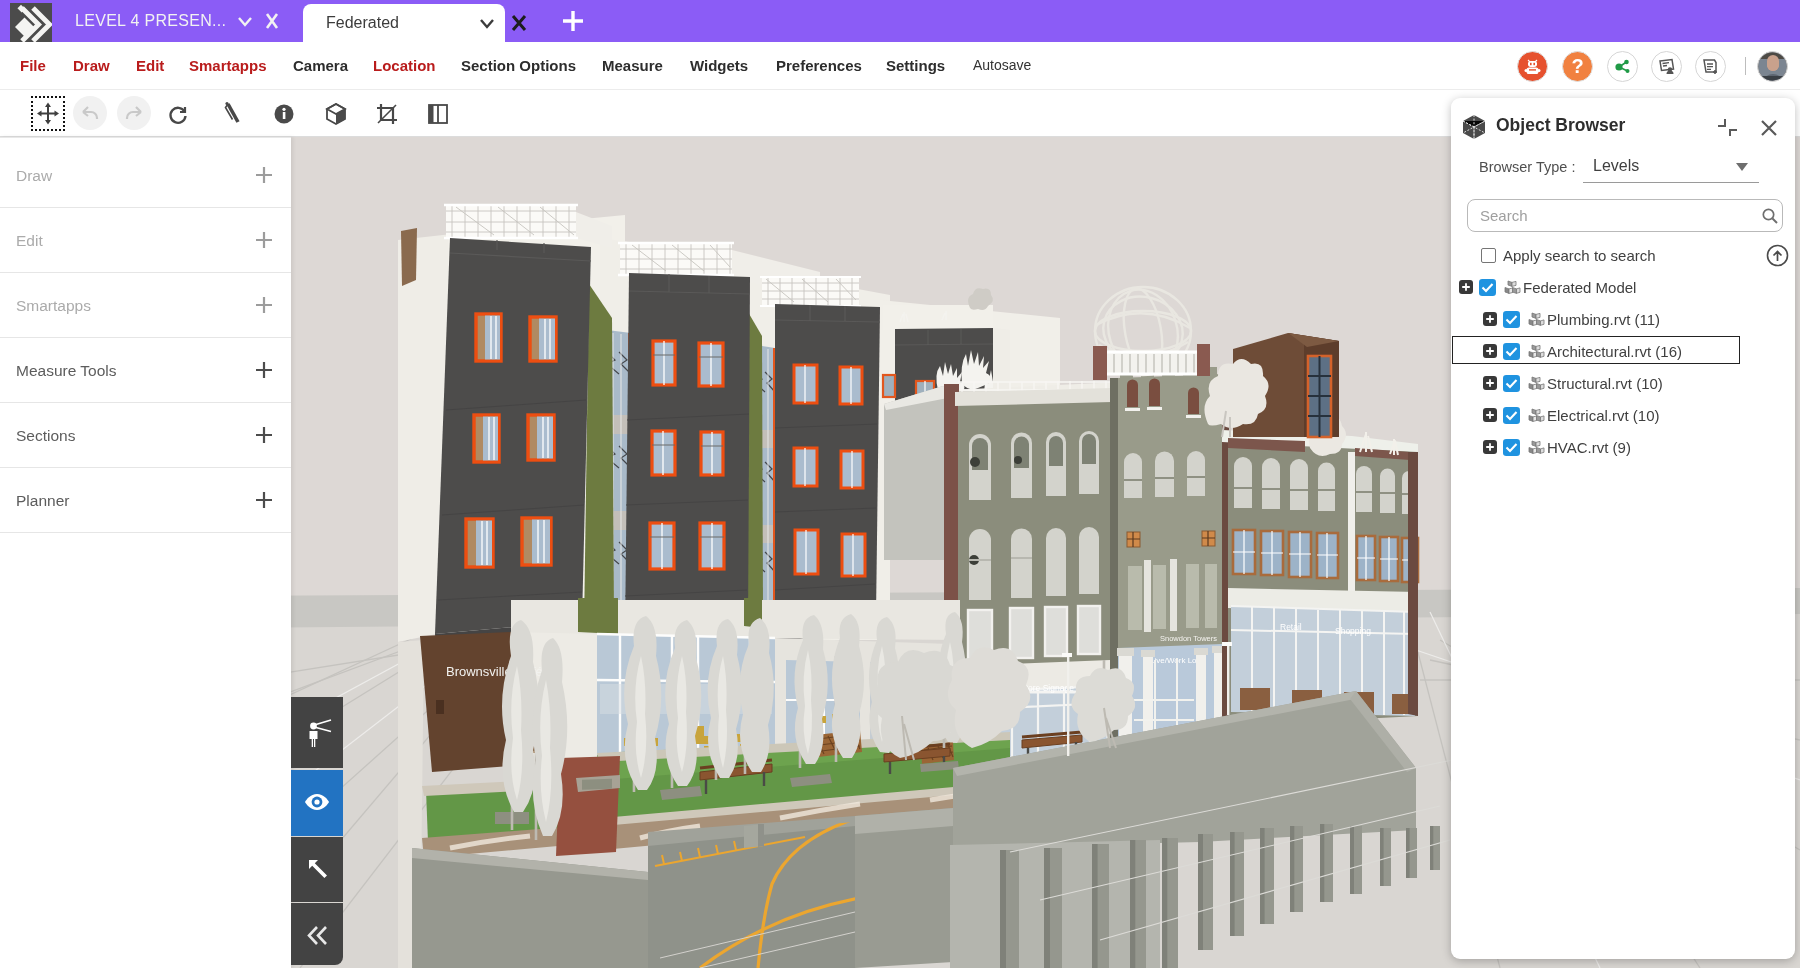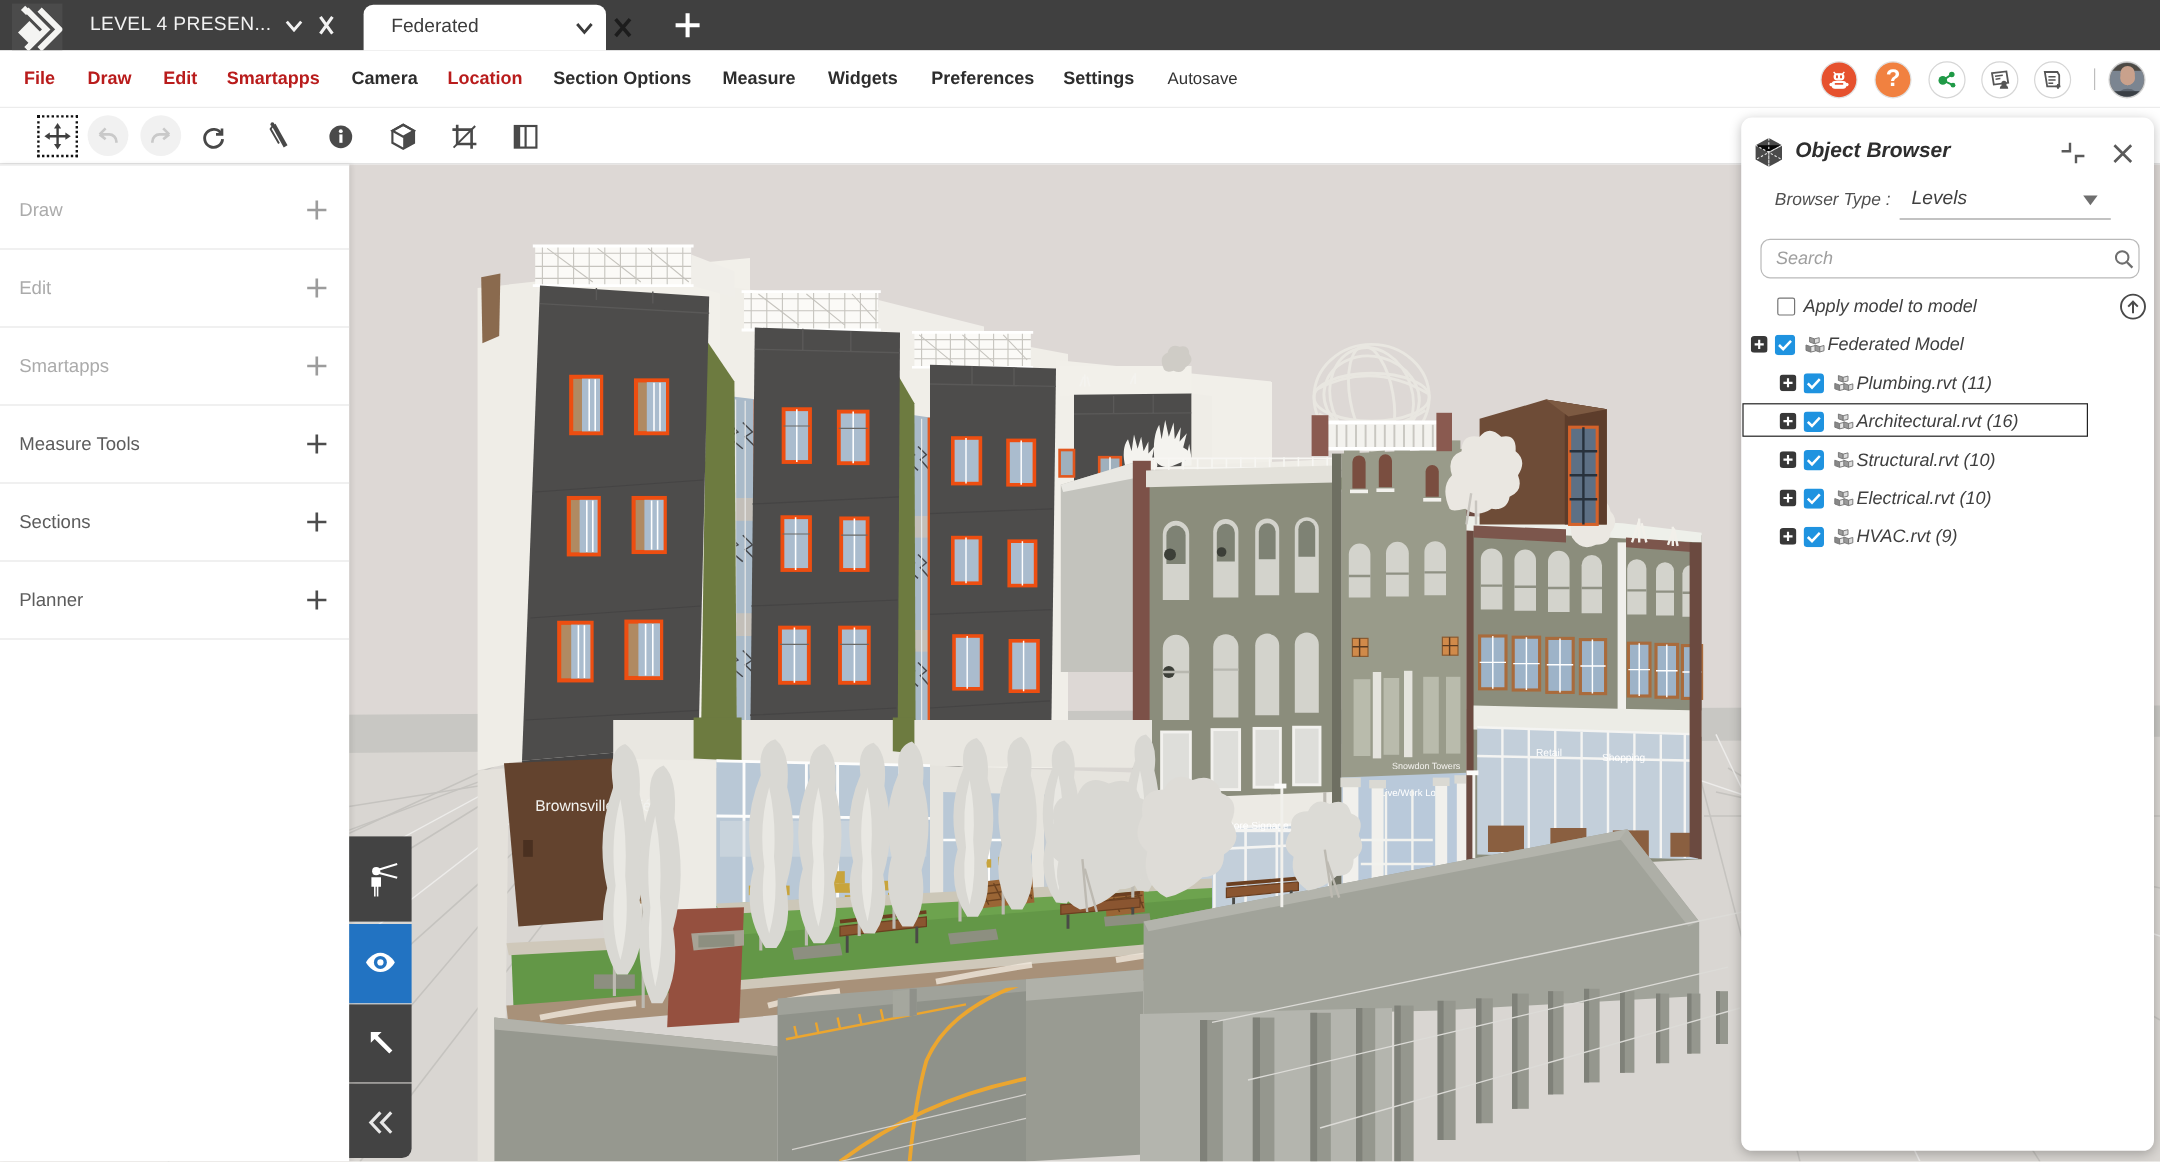--- a/index.html
+++ b/index.html
@@ -1,19 +1,19 @@
 <!DOCTYPE html>
 <html><head>
 <meta charset="utf-8">
 <style>
 * { margin:0; padding:0; box-sizing:border-box; }
 html,body { width:1800px; height:968px; overflow:hidden; font-family:"Liberation Sans",sans-serif; background:#fff; }
 #app { position:relative; width:1800px; height:968px; }
 
-#topbar { position:absolute; left:0; top:0; width:1800px; height:42px; background:#404040; }
+#topbar { position:absolute; left:0; top:0; width:1800px; height:42px; background:#8b5cf6; }
 #logo { position:absolute; left:10px; top:3px; width:42px; height:39px; background:#4b4b4b; }
 .tab1 { position:absolute; left:75px; top:0; height:42px; color:#f2f2f2; font-size:16px; line-height:42px; letter-spacing:.3px; }
 .tabchev { position:absolute; top:0; height:42px; }
 #tab2 { position:absolute; left:303px; top:4px; width:202px; height:38px; background:#fff; border-radius:8px 8px 0 0; }
 #tab2 span.t { position:absolute; left:23px; top:0; line-height:38px; font-size:16px; color:#3c3c3c; }
 
 #menubar { position:absolute; left:0; top:42px; width:1800px; height:48px; background:#fff; border-bottom:1px solid #ececec; }
 #menubar .mi { position:absolute; top:0; line-height:47px; font-size:15px; font-weight:bold; color:#2d2d2d; white-space:nowrap; }
 #menubar .dis { color:#b91c1c; }
 .circ { position:absolute; top:51px; width:31px; height:31px; border-radius:50%; border:1px solid #d6d6d6; background:#fff; }
@@ -24,21 +24,21 @@
 
 #sidebar { position:absolute; left:0; top:137px; width:291px; height:831px; background:#fff; border-top:1px solid #e8e8e8; box-shadow:2px 0 4px rgba(0,0,0,.08); }
 .srow { position:absolute; left:0; width:291px; height:65px; border-bottom:1px solid #e6e6e6; }
 .srow .lbl { position:absolute; left:16px; top:0; line-height:65px; font-size:15.5px; color:#5c5c5c; }
 .srow .pls { position:absolute; right:15px; top:20px; width:24px; height:24px; }
 .srow.off .lbl { color:#ababab; }
 
 #vtools { position:absolute; left:291px; top:697px; width:52px; }
 .vbtn { position:relative; width:52px; height:66px; background:#434343; margin-bottom:0; }
 
-#ob { position:absolute; left:1451px; top:98px; width:344px; height:861px; background:#fff; border-radius:9px; box-shadow:0 2px 10px rgba(0,0,0,.25);font-style:italic; }
+#ob { position:absolute; left:1451px; top:98px; width:344px; height:861px; background:#fff; border-radius:9px; box-shadow:0 2px 10px rgba(0,0,0,.25); }
 #ob .title { position:absolute; left:45px; top:17px; font-size:17.5px; font-weight:bold; color:#2e2e2e; }
 #ob .bt { position:absolute; left:28px; top:61px; font-size:14.5px; color:#4f4f4f; }
 #ob .lev { position:absolute; left:142px; top:59px; font-size:16px; color:#3f3f3f; }
 #ob .levline { position:absolute; left:132px; top:84px; width:176px; height:1px; background:#9a9a9a; }
 #ob .search { position:absolute; left:16px; top:101px; width:316px; height:33px; border:1px solid #b9b9b9; border-radius:8px; }
 #ob .search span { position:absolute; left:12px; top:7px; font-size:15px; color:#9f9f9f; }
 #ob .applbl { position:absolute; left:52px; top:149px; font-size:15px; color:#3f3f3f; }
 .trow { position:absolute; font-size:15px; color:#3f3f3f; }
 
 .abs { position:absolute; }
@@ -917,21 +917,21 @@
       </svg>
     <div class="levline"></div>
     <div class="search">
         <span>Search</span>
       <svg class="abs" style="left:293px;top:7px" width="18" height="18" viewBox="0 0 18 18">
           <circle cx="7.5" cy="7.5" r="5.2" fill="none" stroke="#6e6e6e" stroke-width="1.7"></circle>
           <path d="M11.5 11.5 L16 16" stroke="#6e6e6e" stroke-width="1.9"></path>
         </svg>
     </div>
     <div class="abs" style="left:30px;top:150px;width:15px;height:15px;border:1.5px solid #757575;border-radius:2px"></div>
-    <span class="applbl">Apply model to model</span>
+    <span class="applbl">Apply search to search</span>
     <svg class="abs" style="left:315px;top:146px" width="23" height="23" viewBox="0 0 23 23">
       <circle cx="11.5" cy="11.5" r="10" fill="none" stroke="#4a4a4a" stroke-width="1.6"></circle>
       <path d="M11.5 17 V8 M7.5 11.5 L11.5 7.5 L15.5 11.5" stroke="#4a4a4a" stroke-width="1.7" fill="none"></path>
     </svg>
 
     <div class="abs" style="left:1px;top:238px;width:288px;height:28px;border:1.2px solid #222"></div>
 
     <div class="trow" style="left:8px;top:180px;width:330px;height:20px">
       <svg class="abs" style="left:0;top:2px" width="14" height="14" viewBox="0 0 14 14">
           <rect x="0" y="0" width="14" height="14" rx="3" fill="#383838"></rect>

